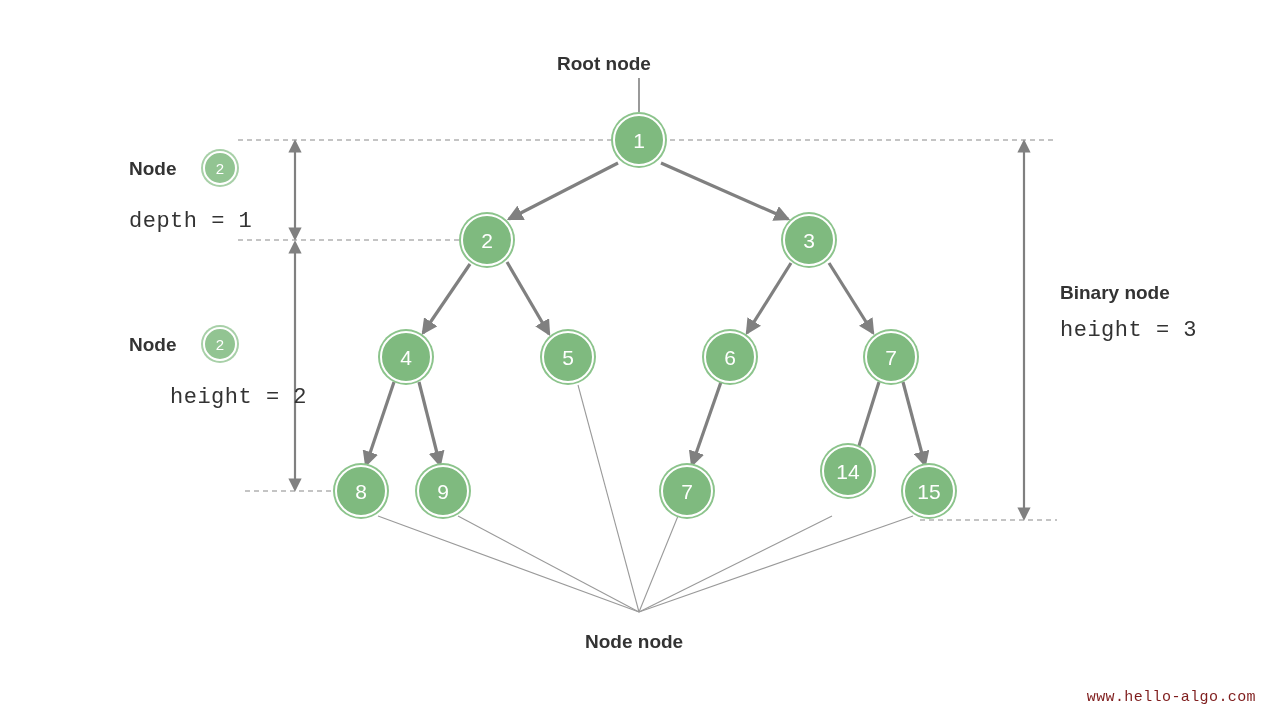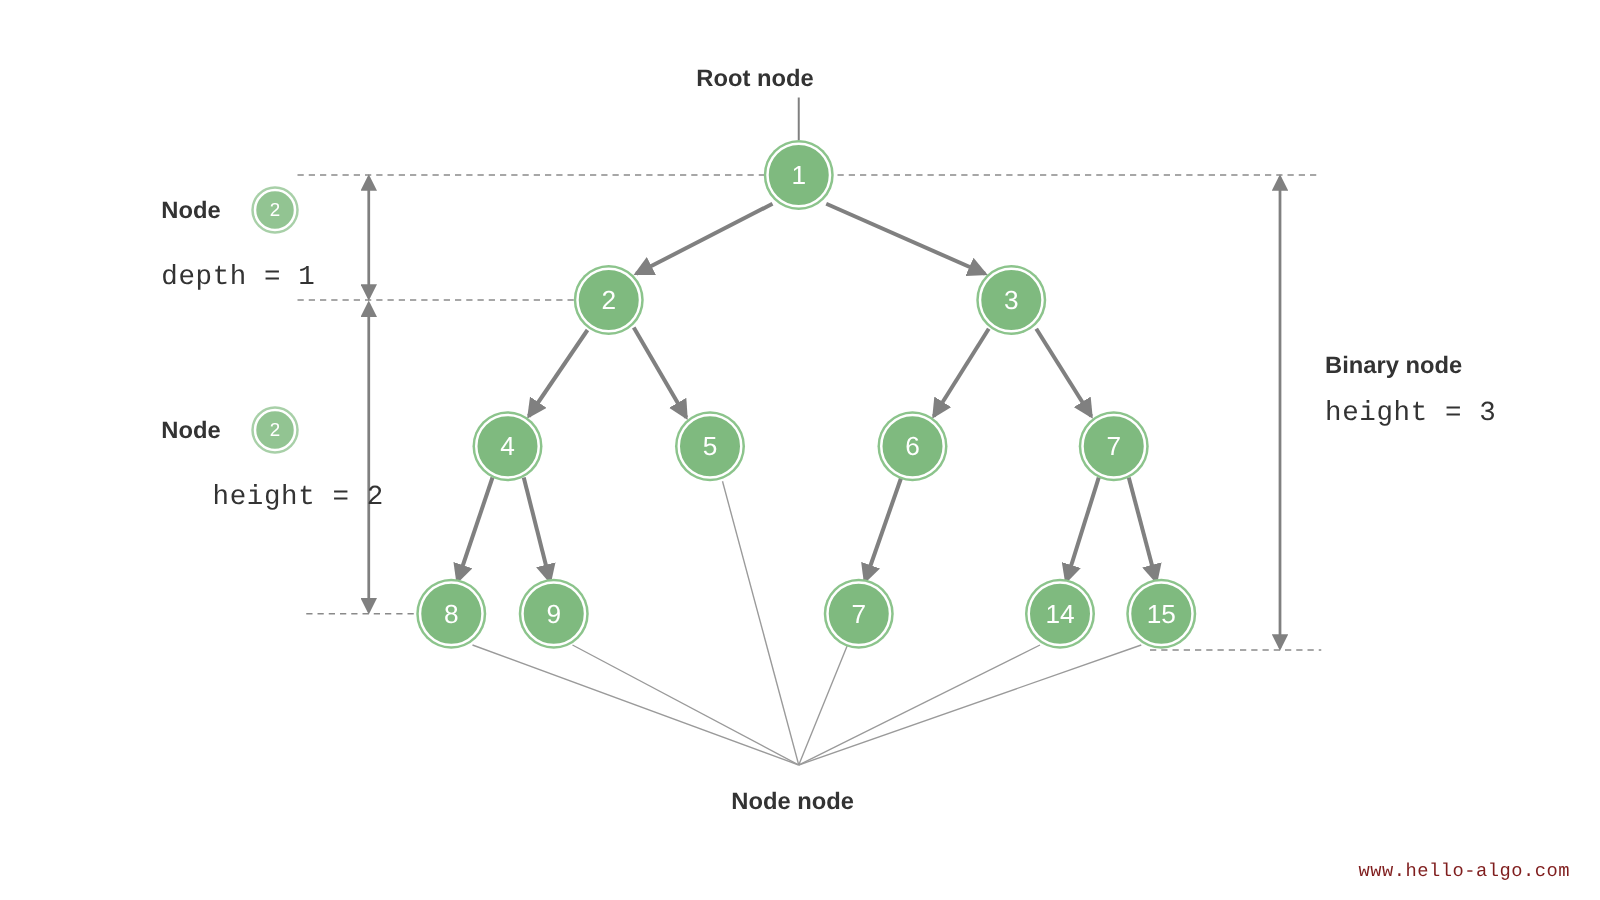--- a/index.html
+++ b/index.html
@@ -147,21 +147,21 @@
   <div class="node-circle" style="left:613px; top:114px;">1</div>
   <div class="node-circle" style="left:461px; top:214px;">2</div>
   <div class="node-circle" style="left:783px; top:214px;">3</div>
   <div class="node-circle" style="left:380px; top:331px;">4</div>
   <div class="node-circle" style="left:542px; top:331px;">5</div>
   <div class="node-circle" style="left:704px; top:331px;">6</div>
   <div class="node-circle" style="left:865px; top:331px;">7</div>
   <div class="node-circle" style="left:335px; top:465px;">8</div>
   <div class="node-circle" style="left:417px; top:465px;">9</div>
   <div class="node-circle" style="left:661px; top:465px;">7</div>
-  <div class="node-circle" style="left:822px; top:465px;">14</div>
+  <div class="node-circle" style="left:822px; top:445px;">14</div>
   <div class="node-circle" style="left:903px; top:465px;">15</div>
 
   <div class="label-bold" style="left:557px; top:53px;">Root node</div>
 
   <div class="label-bold" style="left:585px; top:631px;">Node node</div>
 
   <div class="label-bold" style="left:129px; top:158px;">Node</div>
   <div class="legend-badge" style="left:203px; top:151px;">2</div>
   <div class="label-mono" style="left:129px; top:209px;">depth = 1</div>
 

